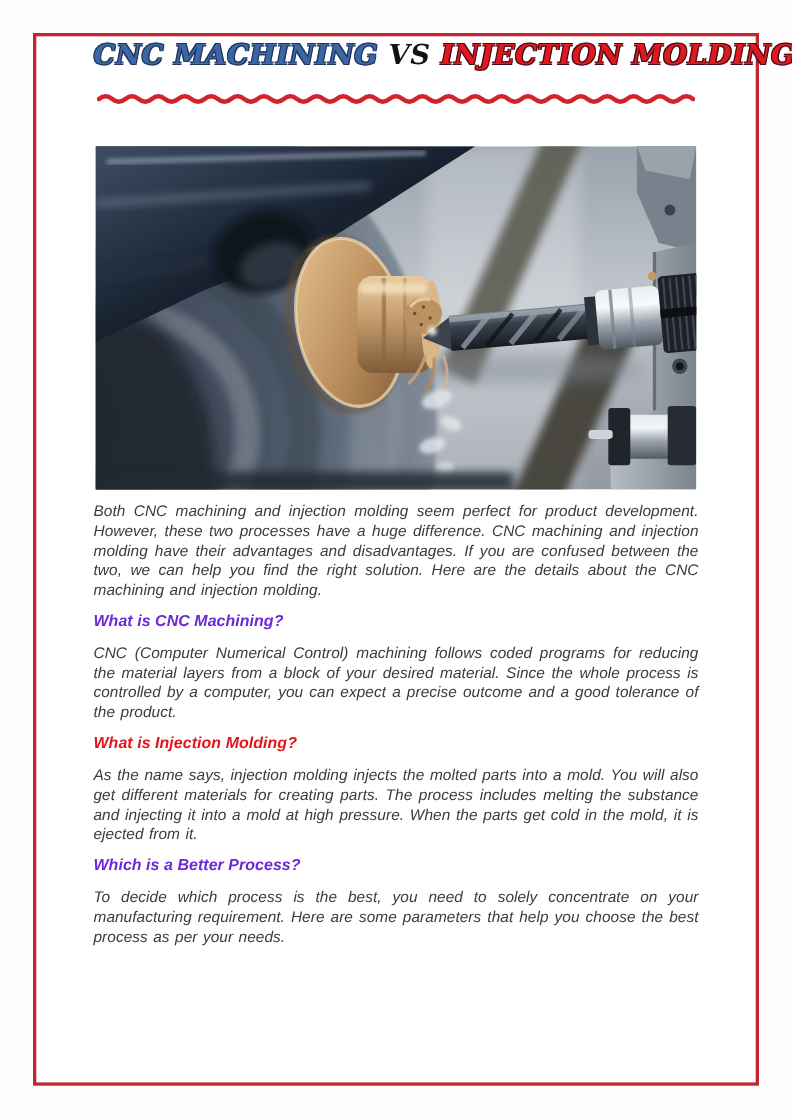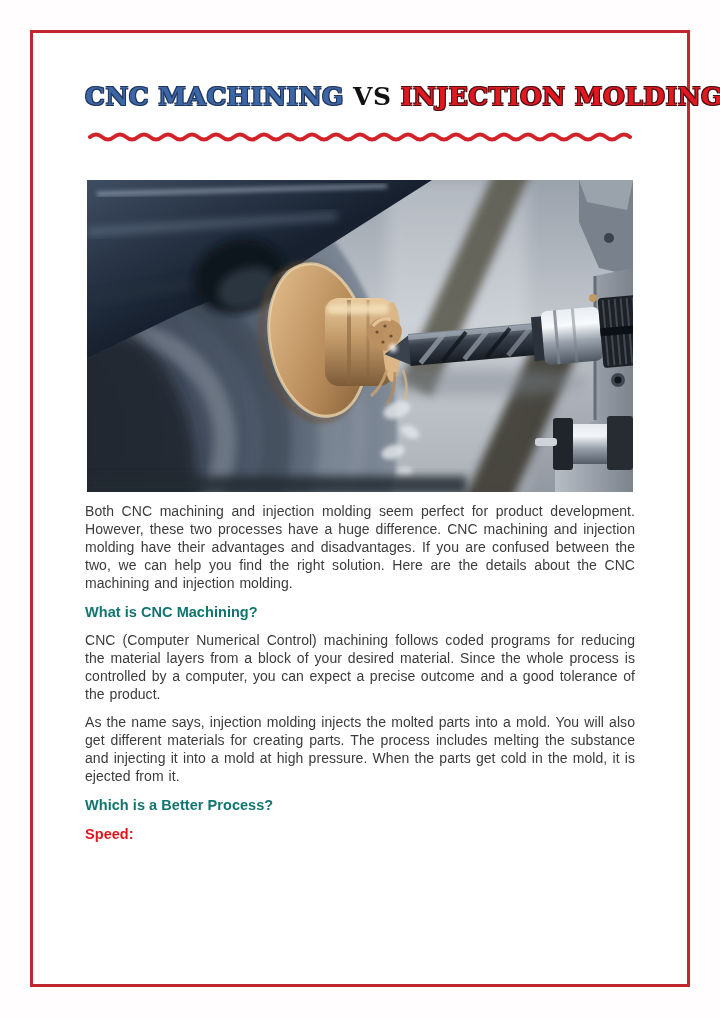--- a/index.html
+++ b/index.html
@@ -5,21 +5,21 @@
   html,body{margin:0;padding:0;}
   body{
     width:720px;height:1018px;position:relative;background:#ffffff;
     font-family:"Liberation Sans",sans-serif;overflow:hidden;
   }
   .page{position:absolute;inset:0;background:#fffdfd;}
   .frame{
     position:absolute;left:30px;top:30px;width:660px;height:957px;
     border:3px solid #c2262e;box-sizing:border-box;background:#ffffff;
   }
-  .content{width:550px;margin:0 auto;padding-top:47px;}
+  .content{width:550px;margin:0 auto;font-style:italic;}
   .title{
     margin:0;text-align:center;white-space:nowrap;
     font-family:"DejaVu Serif",serif;font-weight:bold;
     font-size:25px;line-height:34px;letter-spacing:.5px;
   }
   .t-blue{
     color:#3c67a6;
     text-shadow:1px 1px 0 #22355e,-1px 1px 0 #22355e,1px -1px 0 #22355e,-1px -1px 0 #22355e;
   }
   .t-vs{color:#121212;}
@@ -27,21 +27,21 @@
     color:#e1181f;
     text-shadow:1px 1px 0 #471016,-1px 1px 0 #471016,1px -1px 0 #471016,-1px -1px 0 #471016;
   }
   .squiggle{display:block;margin:18px auto 0;}
   .photo{display:block;margin:38px auto 0;width:546px;height:312px;}
   p.body{
     font-size:14px;line-height:18px;color:#3b3b3b;text-align:justify;
     margin:10px 0 0;word-spacing:1px;letter-spacing:.05px;
   }
   h2.sect{font-size:14.5px;line-height:18px;font-weight:bold;margin:11px 0 0;letter-spacing:.05px;}
-  .h-blue{color:#0f766e;}
+  .h-blue{color:#6d28d9;}
   .h-red{color:#e2141c;}
   a.link{color:#2e74b5;text-decoration:underline;cursor:pointer;}
 </style>
 </head>
 <body>
 
 <div class="page">
   <div class="frame">
     <div class="content">
 
@@ -205,21 +205,22 @@
 
           <rect x="0" y="296" width="380" height="18" fill="#242a33" opacity="0.85" filter="url(#b4)"></rect>
         </g>
       </svg>
 
       <p class="body">Both CNC machining and injection molding seem perfect for product development. However, these two processes have a huge difference. CNC machining and injection molding have their advantages and disadvantages. If you are confused between the two, we can help you find the right solution. Here are the details about the CNC machining and injection molding.</p>
 
       <h2 class="sect h-blue">What is CNC Machining?</h2>
       <p class="body">CNC (Computer Numerical Control) machining follows coded programs for reducing the material layers from a block of your desired material. Since the whole process is controlled by a computer, you can expect a precise outcome and a good tolerance of the product.</p>
 
+      <h2 class="sect h-red">What is Injection Molding?</h2>
       <p class="body">As the name says, injection molding injects the molted parts into a mold. You will also get different materials for creating parts. The process includes melting the substance and injecting it into a mold at high pressure. When the parts get cold in the mold, it is ejected from it.</p>
 
       <h2 class="sect h-blue">Which is a Better Process?</h2>
-
-      <h2 class="sect h-red">Speed:</h2>
+      <p class="body">To decide which process is the best, you need to solely concentrate on your manufacturing requirement. Here are some parameters that help you choose the best process as per your needs.</p>
+
 
     </div>
   </div>
 </div>
 
 </body></html>

